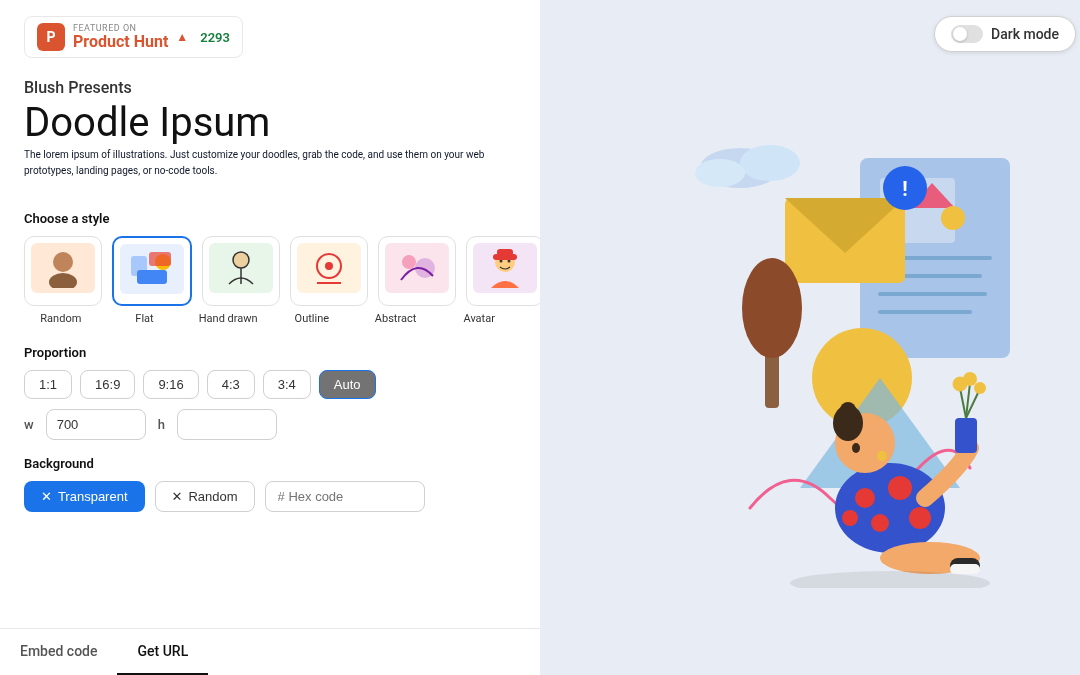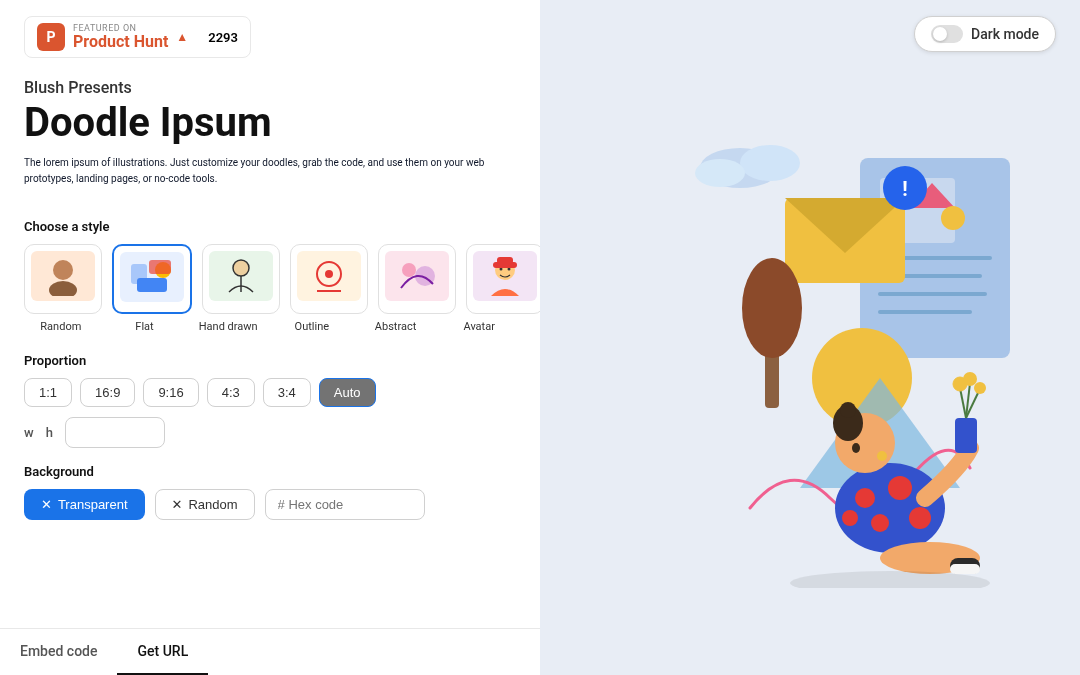--- a/index.html
+++ b/index.html
@@ -60,37 +60,37 @@
       font-weight: 700;
       color: #da552f;
       line-height: 1.1;
     }
     .ph-arrow {
       color: #da552f;
       font-size: 12px;
     }
     .ph-count {
       font-size: 13px;
-      color: #000000;
+      color: #15803d;
       font-weight: 600;
-      margin-left: 12px;
+      margin-left: 4px;
     }
 
     
     .blush-presents {
       font-size: 16px;
       color: #333;
       font-weight: 500;
       margin-bottom: 4px;
     }
     .main-title {
       font-size: 40px;
-      font-weight: 700;
+      font-weight: 400;
       color: #111;
-      margin-bottom: 10px;
+      margin-bottom: 2px;
       line-height: 1.1;
     }
     .description {
       font-size: 10px;
       color: #0f172a;
       line-height: 1.6;
       margin-bottom: 32px;
     }
 
     
@@ -259,21 +259,21 @@
       align-items: center;
       justify-content: center;
       position: relative;
       overflow: hidden;
     }
 
     
     .dark-mode-btn {
       position: absolute;
       top: 16px;
-      right: 24px;
+      right: 4px;
       display: flex;
       align-items: center;
       gap: 8px;
       background: #fff;
       border: 1px solid #d0d0d0;
       border-radius: 24px;
       padding: 8px 16px;
       cursor: pointer;
       font-size: 14px;
       color: #333;
@@ -421,20 +421,21 @@
     <div class="proportion-buttons">
       <button class="prop-btn">1:1</button>
       <button class="prop-btn">16:9</button>
       <button class="prop-btn">9:16</button>
       <button class="prop-btn">4:3</button>
       <button class="prop-btn">3:4</button>
       <button class="prop-btn active">Auto</button>
     </div>
     <div class="dimension-row">
       <span class="dim-label">w</span>
+      <input class="dim-input" type="text" value="700" style="">
       <span class="dim-label">h</span>
       <input class="dim-input" type="text" value="" style="">
     </div>
   </div>
 
   
   <div class="bg-section">
     <div class="section-label">Background</div>
     <div class="bg-buttons">
       <button class="bg-btn transparent">

